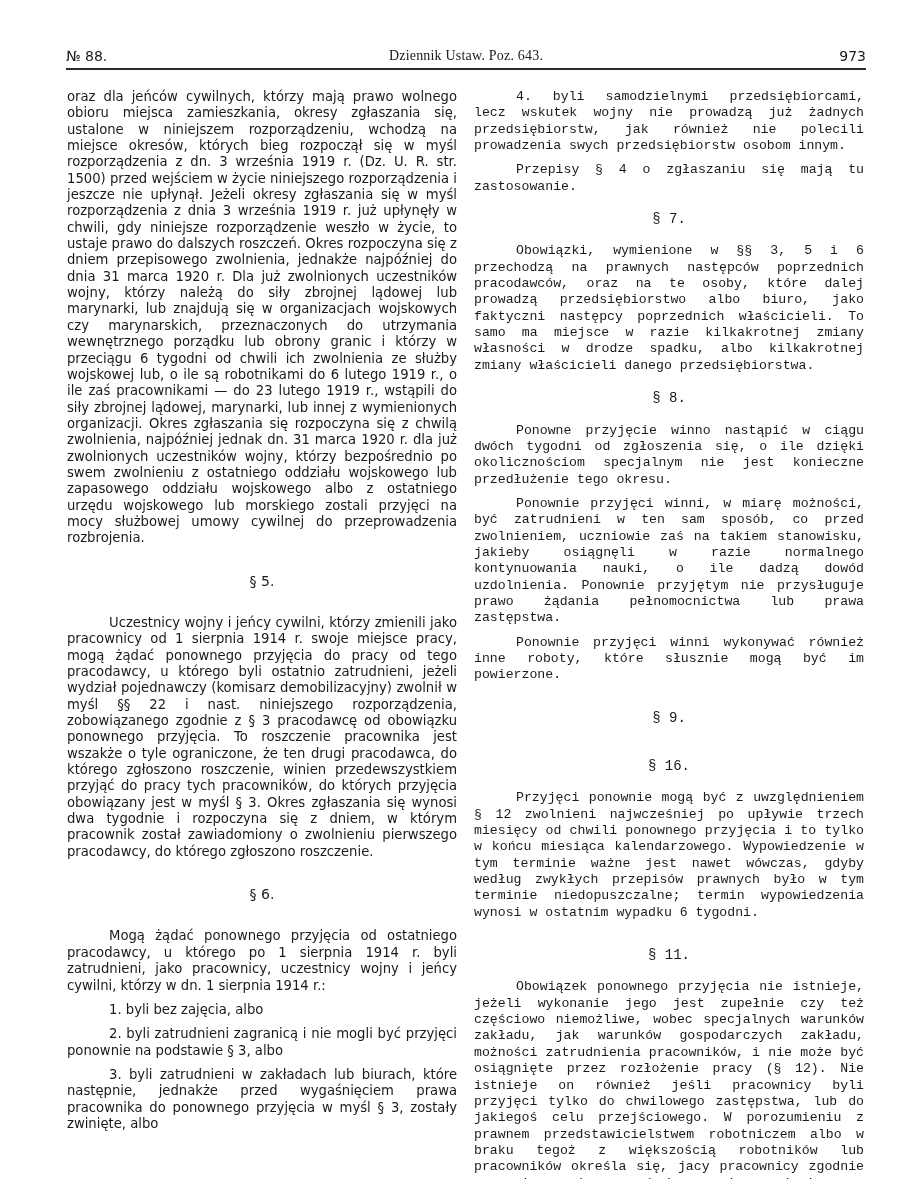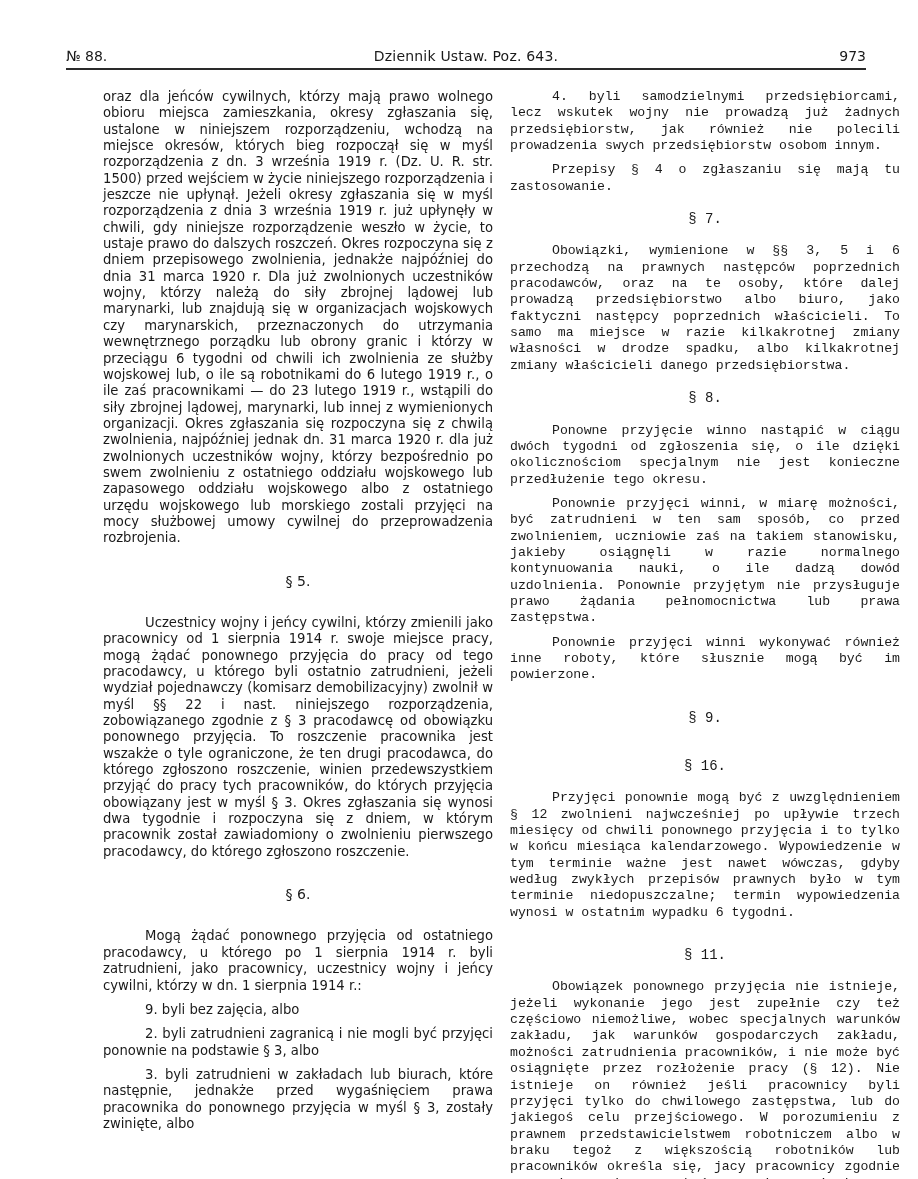--- a/index.html
+++ b/index.html
@@ -1,23 +1,23 @@
 <!DOCTYPE html>
 <html><head>
 <meta charset="utf-8">
 <style>
   html, body { margin:0; padding:0; background:#ffffff; }
   body { width:918px; height:1179px; position:relative; overflow:hidden;
          font-family:"DejaVu Sans", sans-serif; color:#1a1a1a; }
   .header { position:absolute; left:66px; top:48px; width:800px; height:20px; }
   .hdr-left { position:absolute; left:0; top:0; font-size:14px; }
-  .hdr-center { position:absolute; left:0; right:0; top:0; text-align:center; font-size:14px; letter-spacing:0.2px; }
+  .hdr-center { position:absolute; left:0; right:0; top:0; text-align:center; font-size:14px; letter-spacing:0.2px;font-family:Liberation Serif, serif; }
   .hdr-right { position:absolute; right:0; top:0; font-size:14px;text-align:right; }
   .rule { position:absolute; left:66px; top:68px; width:800px; height:0; border-top:2px solid #2a2a2a; }
-  .col { position:absolute; top:89px; font-size:13.2px; line-height:16.35px; text-align:justify;margin-left:36px; }
+  .col { position:absolute; top:89px; font-size:13.2px; line-height:16.35px; text-align:justify; }
   .col-left { left:67px; width:390px; }
   .col-right { left:474px; width:390px;font-family:Liberation Mono, monospace; }
   .p { margin:0; text-indent:42px; }
   .p.noindent { text-indent:0; }
   .sec { text-align:center; margin:0; font-size:14px; }
   .gap-s { height:8px; }
   .gap-m { height:16px; }
   .gap-l { height:26px; }
 </style>
 </head>
@@ -34,21 +34,21 @@
   <p class="p noindent">oraz dla jeńców cywilnych, którzy mają prawo wolnego obioru miejsca zamieszkania, okresy zgłaszania się, ustalone w niniejszem rozporządzeniu, wchodzą na miejsce okresów, których bieg rozpoczął się w myśl rozporządzenia z dn. 3 września 1919 r. (Dz. U. R. str. 1500) przed wejściem w życie niniejszego rozporządzenia i jeszcze nie upłynął. Jeżeli okresy zgłaszania się w myśl rozporządzenia z dnia 3 września 1919 r. już upłynęły w chwili, gdy niniejsze rozporządzenie weszło w życie, to ustaje prawo do dalszych roszczeń. Okres rozpoczyna się z dniem przepisowego zwolnienia, jednakże najpóźniej do dnia 31 marca 1920 r. Dla już zwolnionych uczestników wojny, którzy należą do siły zbrojnej lądowej lub marynarki, lub znajdują się w organizacjach wojskowych czy marynarskich, przeznaczonych do utrzymania wewnętrznego porządku lub obrony granic i którzy w przeciągu 6 tygodni od chwili ich zwolnienia ze służby wojskowej lub, o ile są robotnikami do 6 lutego 1919 r., o ile zaś pracownikami — do 23 lutego 1919 r., wstąpili do siły zbrojnej lądowej, marynarki, lub innej z wymienionych organizacji. Okres zgłaszania się rozpoczyna się z chwilą zwolnienia, najpóźniej jednak dn. 31 marca 1920 r. dla już zwolnionych uczestników wojny, którzy bezpośrednio po swem zwolnieniu z ostatniego oddziału wojskowego lub zapasowego oddziału wojskowego albo z ostatniego urzędu wojskowego lub morskiego zostali przyjęci na mocy służbowej umowy cywilnej do przeprowadzenia rozbrojenia.</p>
   <div class="gap-l"></div>
   <p class="sec">§ 5.</p>
   <div class="gap-l"></div>
   <p class="p">Uczestnicy wojny i jeńcy cywilni, którzy zmienili jako pracownicy od 1 sierpnia 1914 r. swoje miejsce pracy, mogą żądać ponownego przyjęcia do pracy od tego pracodawcy, u którego byli ostatnio zatrudnieni, jeżeli wydział pojednawczy (komisarz demobilizacyjny) zwolnił w myśl §§ 22 i nast. niniejszego rozporządzenia, zobowiązanego zgodnie z § 3 pracodawcę od obowiązku ponownego przyjęcia. To roszczenie pracownika jest wszakże o tyle ograniczone, że ten drugi pracodawca, do którego zgłoszono roszczenie, winien przedewszystkiem przyjąć do pracy tych pracowników, do których przyjęcia obowiązany jest w myśl § 3. Okres zgłaszania się wynosi dwa tygodnie i rozpoczyna się z dniem, w którym pracownik został zawiadomiony o zwolnieniu pierwszego pracodawcy, do którego zgłoszono roszczenie.</p>
   <div class="gap-l"></div>
   <p class="sec">§ 6.</p>
   <div class="gap-l"></div>
   <p class="p">Mogą żądać ponownego przyjęcia od ostatniego pracodawcy, u którego po 1 sierpnia 1914 r. byli zatrudnieni, jako pracownicy, uczestnicy wojny i jeńcy cywilni, którzy w dn. 1 sierpnia 1914 r.:</p>
   <div class="gap-s"></div>
-  <p class="p">9. byli bez zajęcia, albo</p>
+  <p class="p">1. byli bez zajęcia, albo</p>
   <div class="gap-s"></div>
   <p class="p">2. byli zatrudnieni zagranicą i nie mogli być przyjęci ponownie na podstawie § 3, albo</p>
   <div class="gap-s"></div>
   <p class="p">3. byli zatrudnieni w zakładach lub biurach, które następnie, jednakże przed wygaśnięciem prawa pracownika do ponownego przyjęcia w myśl § 3, zostały zwinięte, albo</p>
 </div>
 
 <div class="col col-right">
   <p class="p">4. byli samodzielnymi przedsiębiorcami, lecz wskutek wojny nie prowadzą już żadnych przedsiębiorstw, jak również nie polecili prowadzenia swych przedsiębiorstw osobom innym.</p>
   <div class="gap-s"></div>
   <p class="p">Przepisy § 4 o zgłaszaniu się mają tu zastosowanie.</p>

